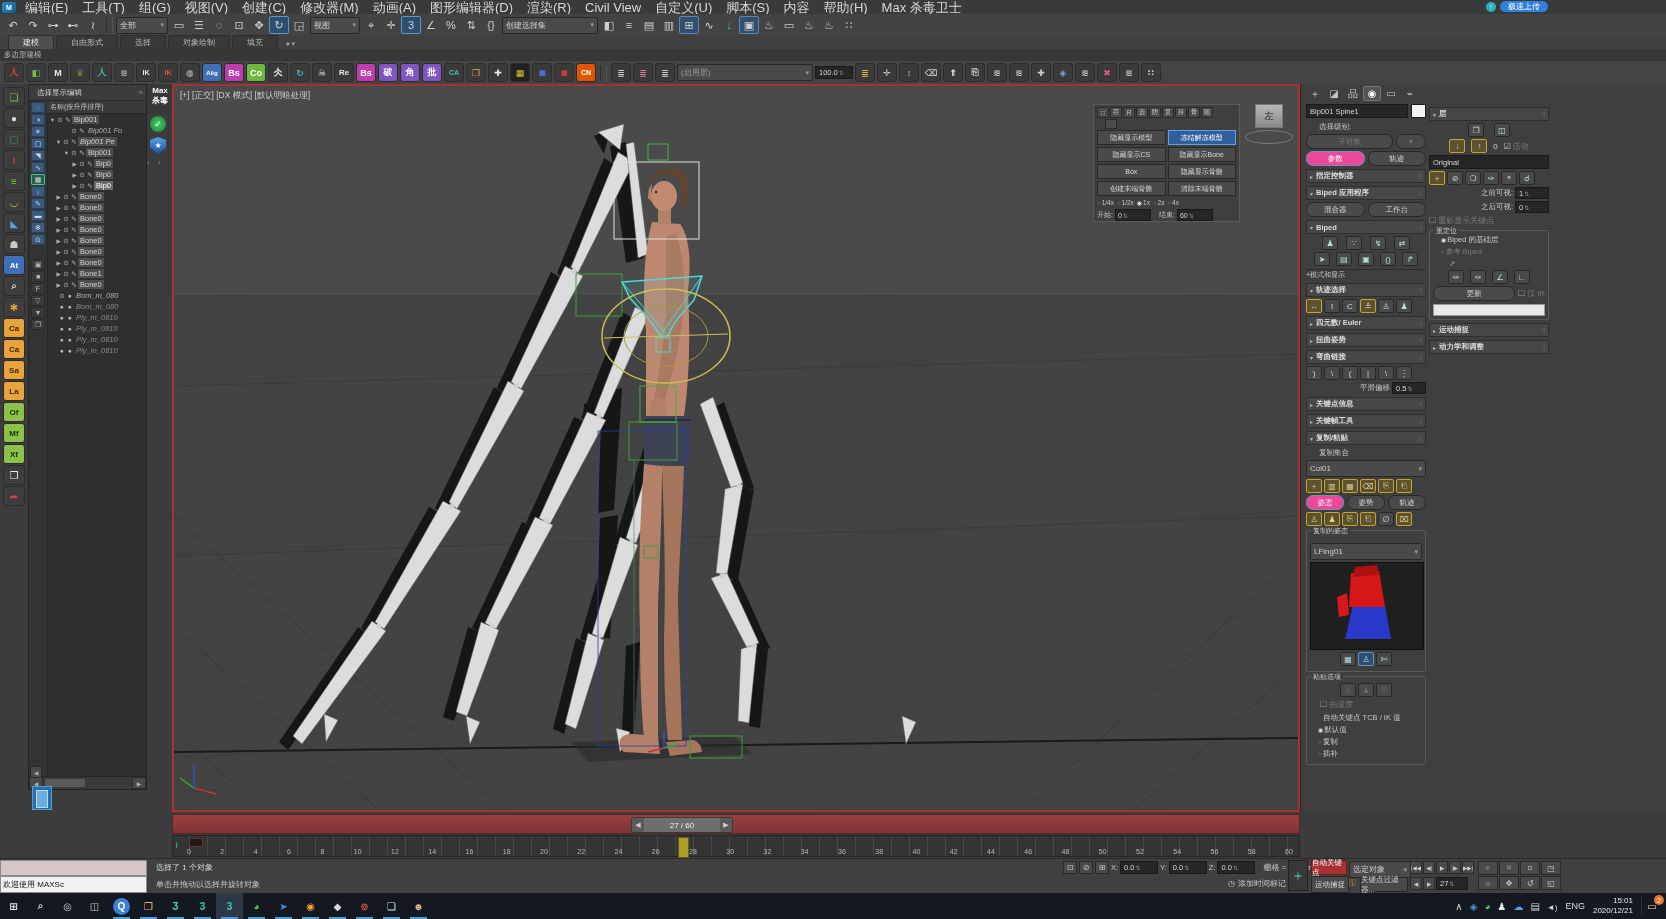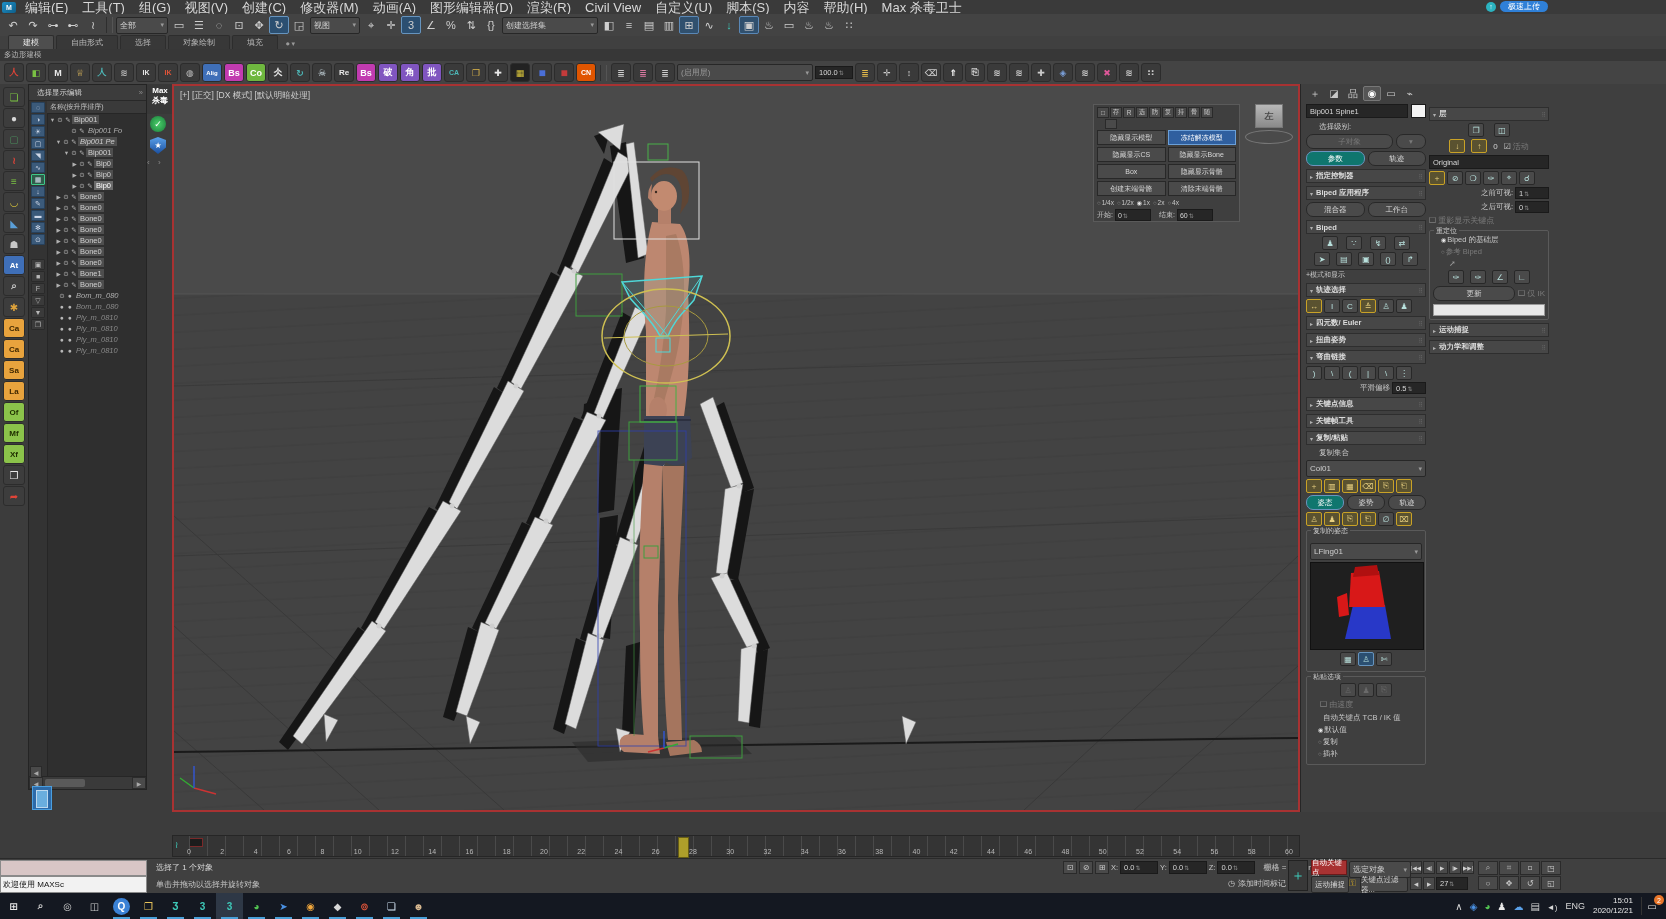--- a/index.html
+++ b/index.html
@@ -120,21 +120,21 @@
   .cp-tabs{display:flex;gap:1px;margin-bottom:3px;}
   .cp-tab{width:18px;height:15px;display:flex;align-items:center;justify-content:center;color:#c8c8c8;font-size:10px;border-radius:2px;}
   .cp-tab.on{background:#555;border:1px solid #777;box-sizing:border-box;color:#fff;}
   .field{background:#262626;border:1px solid #1a1a1a;height:12px;display:flex;align-items:center;padding:0 3px;color:#d8d8d8;font-size:7.5px;}
   .cp-name{display:flex;gap:3px;align-items:center;margin-bottom:4px;}
   .swatch{width:13px;height:12px;background:#f4f4f4;border:1px solid #1a1a1a;flex:0 0 auto;}
   .lbl{font-size:7.5px;color:#c8c8c8;margin:3px 13px 2px;}
   .btn{background:#4a4a4a;border:1px solid #282828;color:#d8d8d8;font-size:7.5px;height:13px;
        display:flex;align-items:center;justify-content:center;border-radius:2px;}
   .btn.dis{color:#7a7a7a;}
-  .btn.blue{background:#0f766e;border-color:#6a94be;color:#fff;}
+  .btn.blue{background:#ec4899;border-color:#6a94be;color:#fff;}
   .btnrow{display:flex;gap:3px;margin:2px 0;}
   .btnrow .btn{flex:1;border-radius:7px;}
   .ro{height:12px;background:#474747;border:1px solid #2e2e2e;display:flex;align-items:center;gap:3px;
       padding-left:3px;margin-top:3px;font-size:7.5px;color:#dcdcdc;font-weight:bold;}
   .ro::before{content:"▸";font-size:6px;color:#b0b0b0;}
   .ro.open::before{content:"▾";}
   .ro::after{content:"⠿";margin-left:auto;color:#6a6a6a;padding-right:2px;font-weight:normal;font-size:6px;}
   .irow{display:flex;gap:2px;margin:2px 0;flex-wrap:wrap;}
   .cpi{width:16px;height:14px;background:#4a4a4a;border:1px solid #282828;border-radius:2px;color:#b8e0dc;
        display:flex;align-items:center;justify-content:center;font-size:8px;box-sizing:border-box;}
@@ -715,20 +715,27 @@
       <span style="margin-left:6px">结束:</span>
       <span class="dfield spin" style="width:30px">60</span>
     </div>
   </div>
 
   <div class="abs viewcube">
     <div class="vc-face">左</div>
     <div class="vc-ring"></div>
   </div>
 
+  <div class="abs timeslider">
+    <div class="ts-handle">
+      <span class="ts-arr">◀</span>
+      <span>27 / 60</span>
+      <span class="ts-arr">▶</span>
+    </div>
+  </div>
 
   <div class="abs trackbar">
     <span class="tb-curve">≀</span>
     <div class="tb-key"></div>
     <div class="tb-marker"></div>
     <div class="ruler">
 
     <span>0</span>
         <span>2</span>
         <span>4</span>

